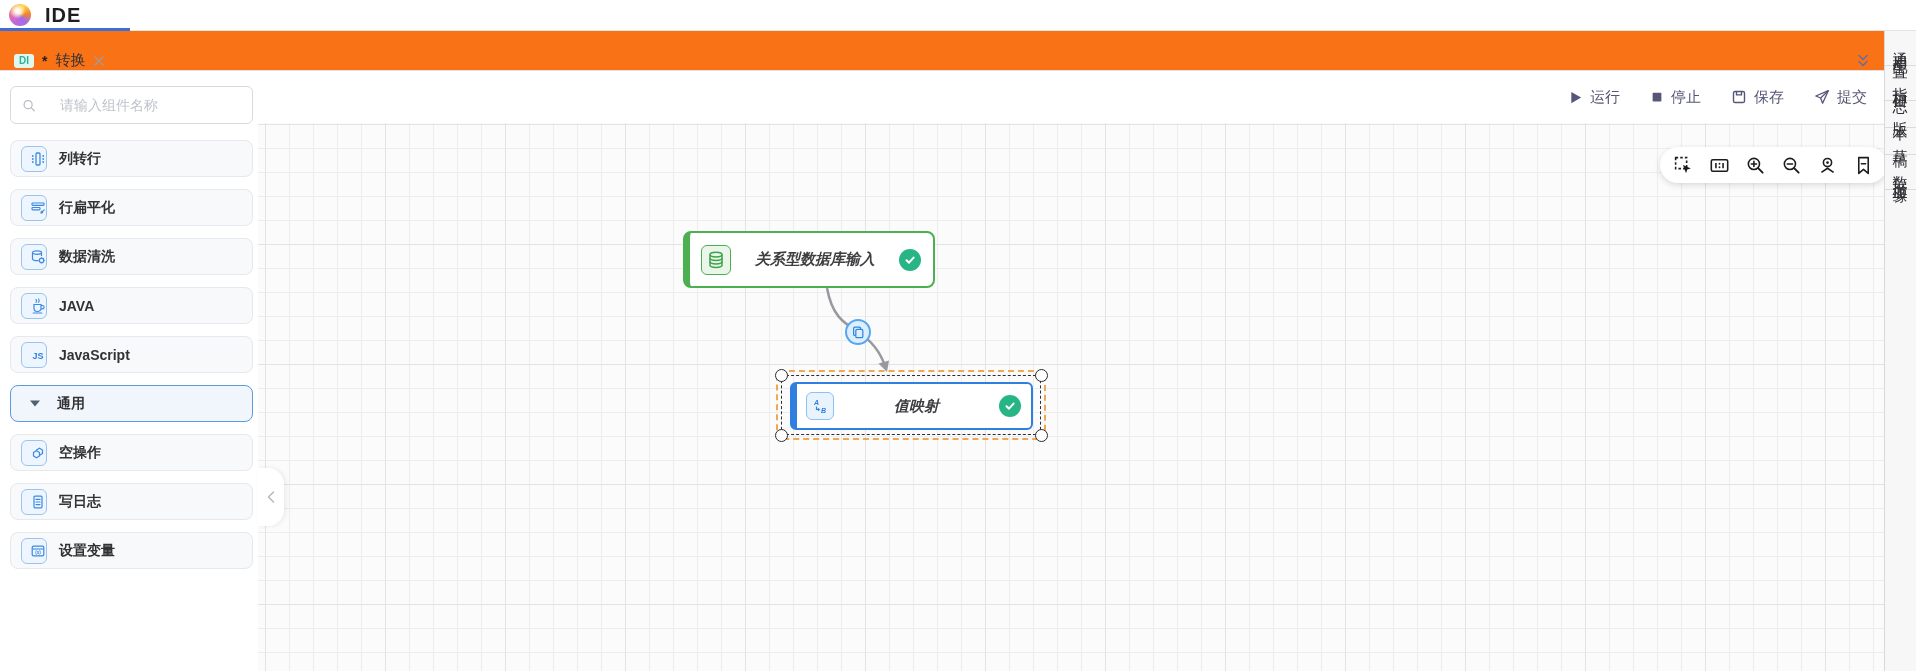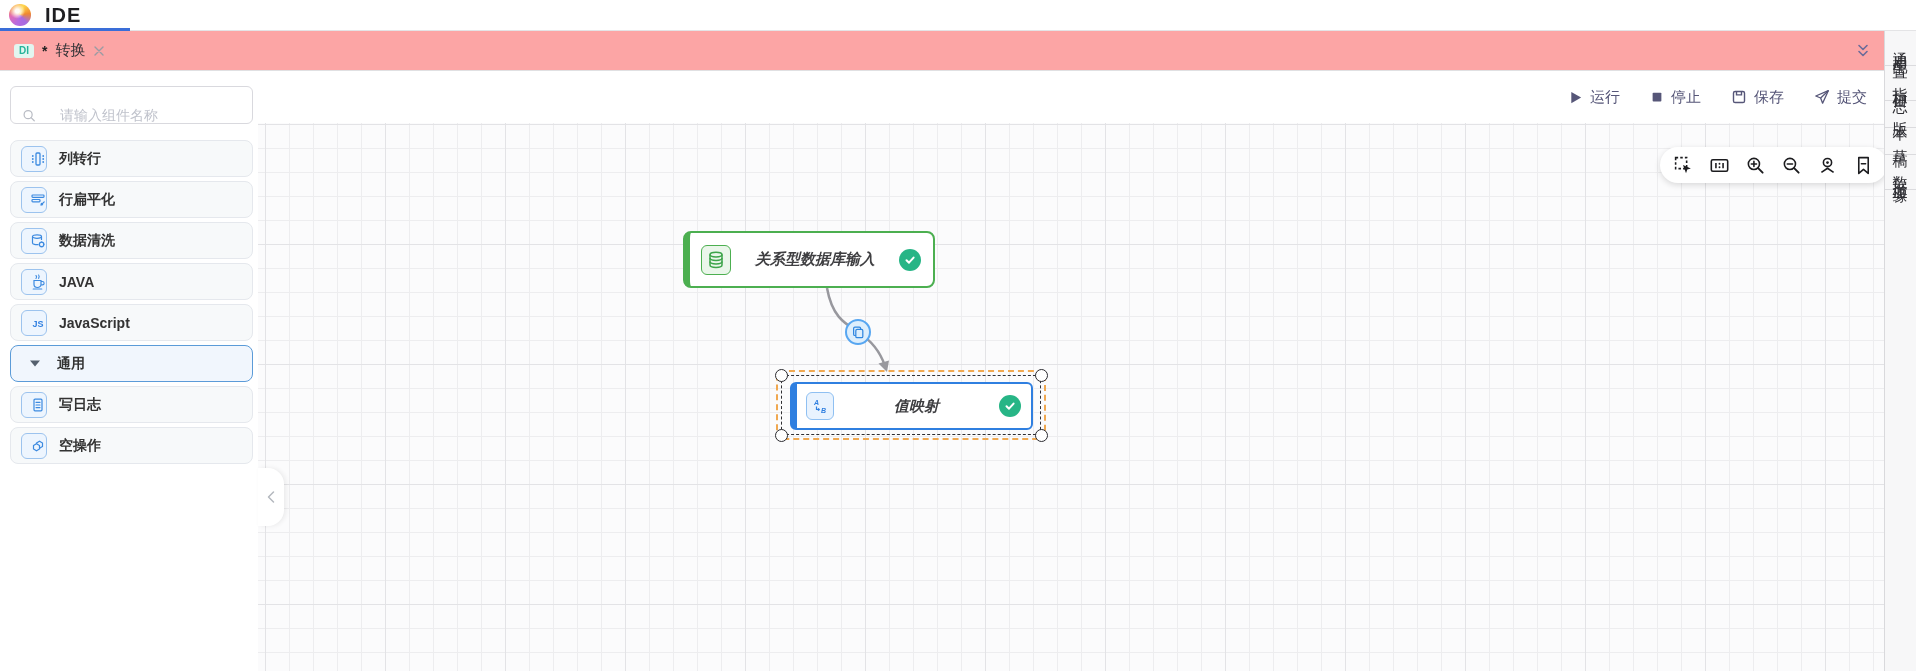--- a/index.html
+++ b/index.html
@@ -14,47 +14,47 @@
             border-bottom:1px solid #e4e4e6; z-index:6; }
   .logo { width:22px; height:22px; border-radius:50%; flex:0 0 auto;
           background:
             radial-gradient(circle at 38% 32%, rgba(255,255,255,.95) 0 10%, rgba(255,255,255,0) 38%),
             conic-gradient(from 200deg, #b66ae0, #e06ab8, #f9a23c, #ffd84d, #f0882f, #a86be0, #b66ae0); }
   .app-title { font-size:20px; font-weight:600; color:#1e1e21; letter-spacing:1px; }
   .accent-underline { position:absolute; left:0; top:28px; width:130px; height:3px;
                       background:var(--accent,#3a6ed8); }
 
   
-  .tabbar { position:absolute; left:0; top:31px; width:1884px; height:40px; background:#fca5a5;
-            border-bottom:1px solid #e0e0e2; display:flex; align-items:center;
+  .tabbar { position:absolute; left:0; top:31px; width:1884px; height:40px; background:#f97316;
+            border-bottom:1px solid #e0e0e2; display:flex; align-items:flex-end;
             justify-content:space-between; padding:0 12px 0 14px; z-index:5; }
   .tab { display:flex; align-items:center; gap:8px; cursor:pointer; }
   .di-badge { background:#e2f6f0; color:var(--badge-teal,#27b39a); font-size:10px; font-weight:700;
               padding:2px 5px; border-radius:3px; line-height:1; }
   .dirty { color:#222; font-weight:700; font-size:14px; }
   .tab-label { color:#323236; font-size:15px; }
   .icon-btn { display:flex; align-items:center; justify-content:center; cursor:pointer; }
 
   
   .right-panel { position:absolute; right:0; top:31px; width:32px; height:640px; background:#f7f7f8;
                  border-left:1px solid #d9d9dc; display:flex; flex-direction:column; align-items:center; z-index:6; }
   .rp-tab { writing-mode:vertical-rl; text-orientation:upright; font-size:15px; color:#2e2e33;
             padding:9px 0; letter-spacing:4px; border-bottom:1px solid #dbdbde; width:100%;
             text-align:center; cursor:pointer; line-height:31px; }
 
   
   .sidebar { position:absolute; left:0; top:71px; width:258px; height:600px; background:#fff;
              padding:15px 5px 0 10px; z-index:4; overflow:hidden; }
   .search-box { width:243px; height:38px; border:1px solid #d9d9de; border-radius:6px;
-                display:flex; align-items:flex-end; gap:24px; padding:0 11px; background:#fff; }
+                display:flex; align-items:center; gap:24px; padding:0 11px; background:#fff; }
   .search-box input { border:none; outline:none; flex:1; font-size:14px; color:#333;
                       font-family:"Liberation Sans",sans-serif; background:transparent; }
   .search-box input::placeholder { color:#c0c3cc; }
   .comp-list { margin-top:16px; }
-  .row { width:243px; height:37px; border-radius:8px; margin-bottom:4px; display:flex;
+  .row { width:243px; height:37px; border-radius:8px; margin-bottom:12px; display:flex;
          align-items:center; cursor:pointer; }
   .row.component { background:#f7f9fa; border:1px solid #e5e8ed; padding:0 10px; gap:12px; }
   .row.section { background:#f1f6fd; border:1px solid #5b9bd8; padding:0 10px 0 19px; gap:17px; }
   .icon-box { width:26px; height:26px; border-radius:6px; background:#edf5fe; border:1px solid #9cc3ee;
               display:flex; align-items:center; justify-content:flex-end; flex:0 0 auto; }
   .row-label { font-size:14px; font-weight:700; color:#333; }
 
   .collapse-handle { position:absolute; left:258px; top:468px; width:26px; height:58px; background:#fff;
                      border-radius:0 16px 16px 0; box-shadow:2px 0 5px rgba(0,0,0,.07);
                      display:flex; align-items:center; justify-content:center; cursor:pointer; z-index:4; }
@@ -219,37 +219,47 @@
       <div class="row section">
         <svg width="10" height="7" viewBox="0 0 10 7">
             <polygon points="0,0.5 10,0.5 5,6.5" fill="#55606e"></polygon>
           </svg>
         <span class="row-label">通用</span>
       </div>
 
       <div class="row component">
         <span class="icon-box">
           <svg width="16" height="16" viewBox="0 0 16 16">
+              <path d="M6.5 5 l3 -1.8 3 1.8 v3.4 l-3 1.8 -3 -1.8 z" fill="none" stroke="#3c8ae0" stroke-width="1.2"></path>
+              <path d="M3.5 7.6 l3 -1.8 3 1.8 v3.4 l-3 1.8 -3 -1.8 z" fill="#edf5fe" stroke="#3c8ae0" stroke-width="1.2"></path>
+            </svg>
+        </span>
+        <span class="row-label">空操作</span>
+      </div>
+
+      <div class="row component">
+        <span class="icon-box">
+          <svg width="16" height="16" viewBox="0 0 16 16">
               <rect x="4" y="2.2" width="8" height="11.6" rx="1" fill="none" stroke="#3c8ae0" stroke-width="1.2"></rect>
               <path d="M6 5.4 h4 M6 8 h4 M6 10.6 h4" stroke="#3c8ae0" stroke-width="1.1" stroke-linecap="round"></path>
             </svg>
         </span>
         <span class="row-label">写日志</span>
       </div>
 
       <div class="row component">
         <span class="icon-box">
           <svg width="16" height="16" viewBox="0 0 16 16">
-              <path d="M6.5 5 l3 -1.8 3 1.8 v3.4 l-3 1.8 -3 -1.8 z" fill="none" stroke="#3c8ae0" stroke-width="1.2"></path>
-              <path d="M3.5 7.6 l3 -1.8 3 1.8 v3.4 l-3 1.8 -3 -1.8 z" fill="#edf5fe" stroke="#3c8ae0" stroke-width="1.2"></path>
-            </svg>
-        </span>
-        <span class="row-label">空操作</span>
-      </div>
-
+              <rect x="2.2" y="3.2" width="11.6" height="9.6" rx="1.4" fill="none" stroke="#3c8ae0" stroke-width="1.2"></rect>
+              <path d="M2.2 6 h11.6" stroke="#3c8ae0" stroke-width="1.1"></path>
+              <text x="8" y="11" font-size="4.6" font-weight="bold" text-anchor="middle" fill="#3c8ae0" font-family="Liberation Sans, sans-serif">(x)</text>
+            </svg>
+        </span>
+        <span class="row-label">设置变量</span>
+      </div>
 
     </div>
   </div>
 
   <div class="collapse-handle">
     <svg width="14" height="16" viewBox="0 0 14 16">
         <path d="M9.5 3 L4.5 8 L9.5 13" fill="none" stroke="#b4b8bf" stroke-width="1.5" stroke-linecap="round" stroke-linejoin="round"></path>
       </svg>
   </div>
 

